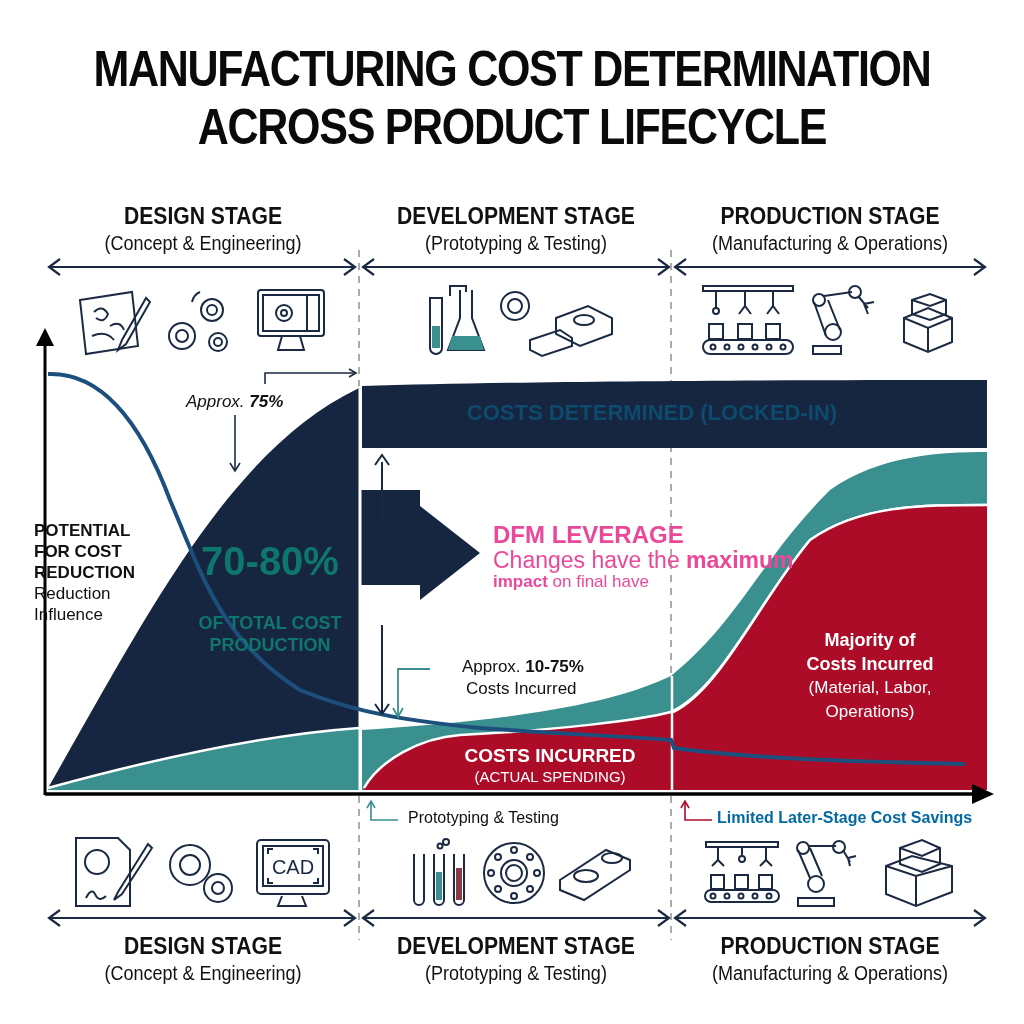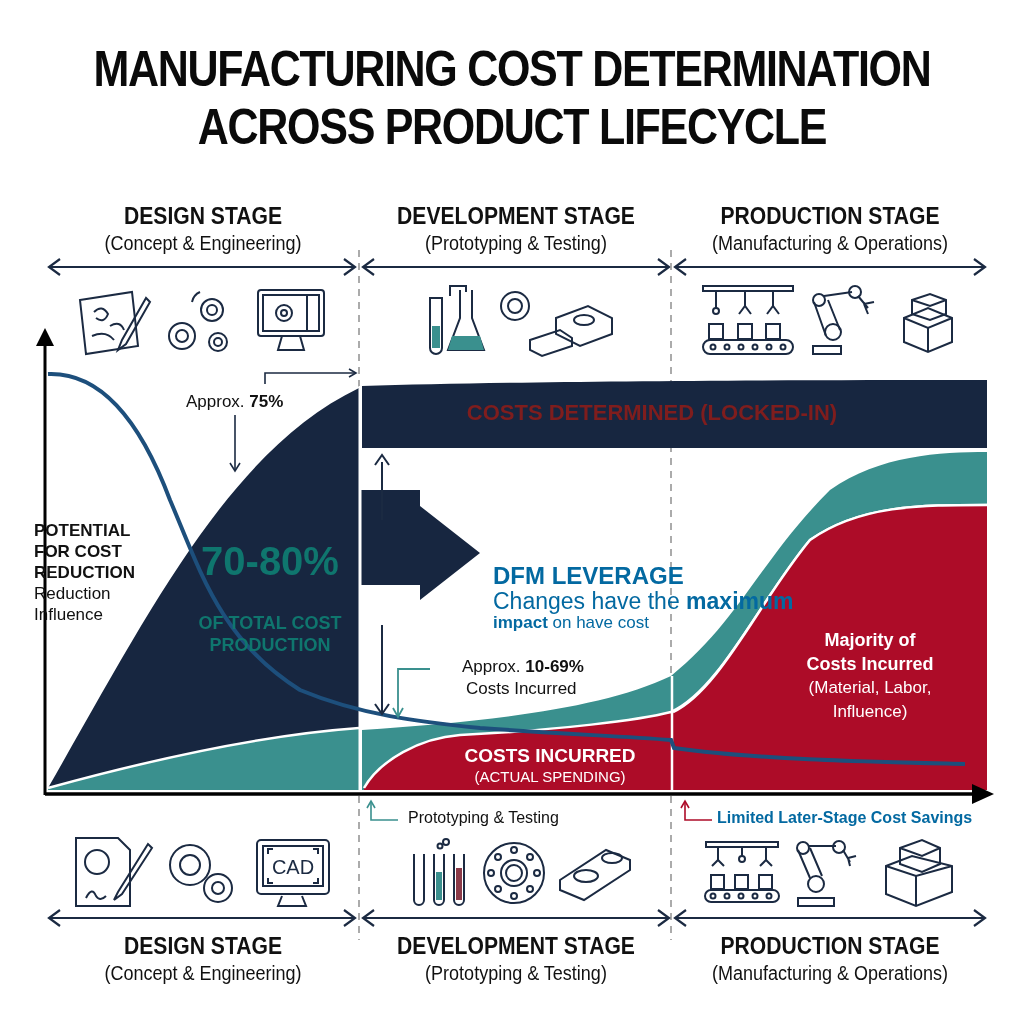--- a/index.html
+++ b/index.html
@@ -272,61 +272,61 @@
       <path d="M344,910 L355,918 L344,926"></path>
     <line x1="364" y1="918" x2="668" y2="918"></line>
       <path d="M374,910 L363,918 L374,926"></path>
       <path d="M658,910 L669,918 L658,926"></path>
     <line x1="676" y1="918" x2="984" y2="918"></line>
       <path d="M686,910 L675,918 L686,926"></path>
       <path d="M974,910 L985,918 L974,926"></path>
   </g>
 </svg>
 
-<div class="abs lbl" style="left:186px;top:392px;font-size:17px;color:#111;">
+<div class="abs lbl" style="left:186px;top:392px;font-size:17px;color:#111;font-style:italic;">
   <span>Approx. </span><b>75%</b>
 </div>
 
 <div class="abs lbl" style="left:34px;top:520px;width:110px;line-height:21px;font-size:17px;color:#111;">
   <div style="font-weight:700;">POTENTIAL</div>
   <div style="font-weight:700;">FOR COST</div>
   <div style="font-weight:700;">REDUCTION</div>
   <div>Reduction</div>
   <div>Influence</div>
 </div>
 
 <div class="abs lbl" style="left:182px;top:538px;width:176px;text-align:center;color:#0f766e;">
   <div style="font-size:40px;font-weight:700;line-height:46px;">70-80%</div>
   <div style="font-size:18px;font-weight:700;line-height:22px;margin-top:28px;">OF TOTAL COST</div>
   <div style="font-size:18px;font-weight:700;line-height:22px;">PRODUCTION</div>
 </div>
 
-<div class="abs lbl" style="left:362px;top:400px;width:580px;text-align:center;color:#7f1d1d;font-size:22px;font-weight:700;">COSTS DETERMINED (LOCKED-IN)</div>
-
-<div class="abs lbl" style="left:493px;top:520px;color:#0369a1;margin-top:41px;">
+<div class="abs lbl" style="left:362px;top:400px;width:580px;text-align:center;color:#0c4a6e;font-size:22px;font-weight:700;">COSTS DETERMINED (LOCKED-IN)</div>
+
+<div class="abs lbl" style="left:493px;top:520px;color:#ec4899;">
   <div style="font-size:24px;font-weight:700;line-height:30px;">DFM LEVERAGE</div>
   <div style="font-size:23px;line-height:21px;"><span>Changes have the </span><b>maximum</b></div>
-  <div style="font-size:17px;line-height:21px;"><b>impact</b><span> on have cost</span></div>
+  <div style="font-size:17px;line-height:21px;"><b>impact</b><span> on final have</span></div>
 </div>
 
 <div class="abs lbl" style="left:462px;top:656px;font-size:17px;line-height:22px;color:#111;">
-  <div><span>Approx. </span><b>10-69%</b></div>
+  <div><span>Approx. </span><b>10-75%</b></div>
   <div style="padding-left:4px;">Costs Incurred</div>
 </div>
 
 <div class="abs lbl" style="left:440px;top:744px;width:220px;text-align:center;color:#fff;">
   <div style="font-size:19px;font-weight:700;line-height:24px;">COSTS INCURRED</div>
   <div style="font-size:15px;line-height:18px;">(ACTUAL SPENDING)</div>
 </div>
 
 <div class="abs lbl" style="left:770px;top:628px;width:200px;text-align:center;color:#fff;line-height:24px;">
   <div style="font-size:18px;font-weight:700;">Majority of</div>
   <div style="font-size:18px;font-weight:700;">Costs Incurred</div>
   <div style="font-size:17px;">(Material, Labor,</div>
-  <div style="font-size:17px;">Influence)</div>
+  <div style="font-size:17px;">Operations)</div>
 </div>
 
 <div class="abs lbl" style="left:408px;top:809px;font-size:16px;color:#111;">Prototyping &amp; Testing</div>
 <div class="abs lbl" style="left:717px;top:809px;font-size:16px;color:#0369a1;font-weight:bold;">Limited Later-Stage Cost Savings</div>
 
 <div class="abs stage-title" style="left:48px;width:310px;top:932px;">DESIGN STAGE</div>
 <div class="abs stage-sub" style="left:48px;width:310px;top:962px;">(Concept &amp; Engineering)</div>
 <div class="abs stage-title" style="left:362px;width:308px;top:932px;">DEVELOPMENT STAGE</div>
 <div class="abs stage-sub" style="left:362px;width:308px;top:962px;">(Prototyping &amp; Testing)</div>
 <div class="abs stage-title" style="left:672px;width:316px;top:932px;">PRODUCTION STAGE</div>

